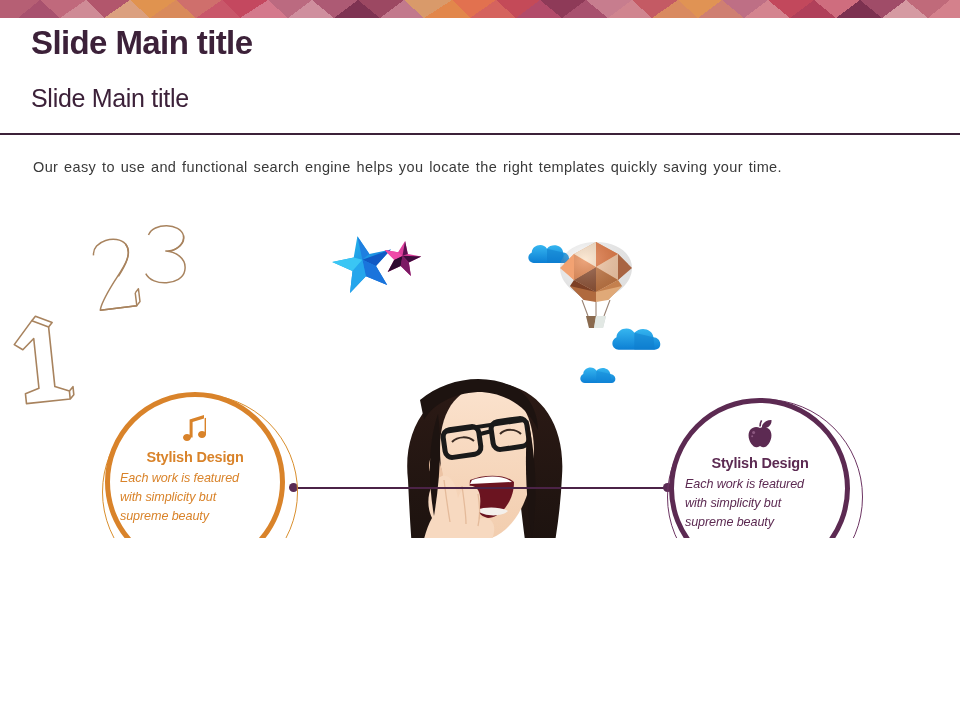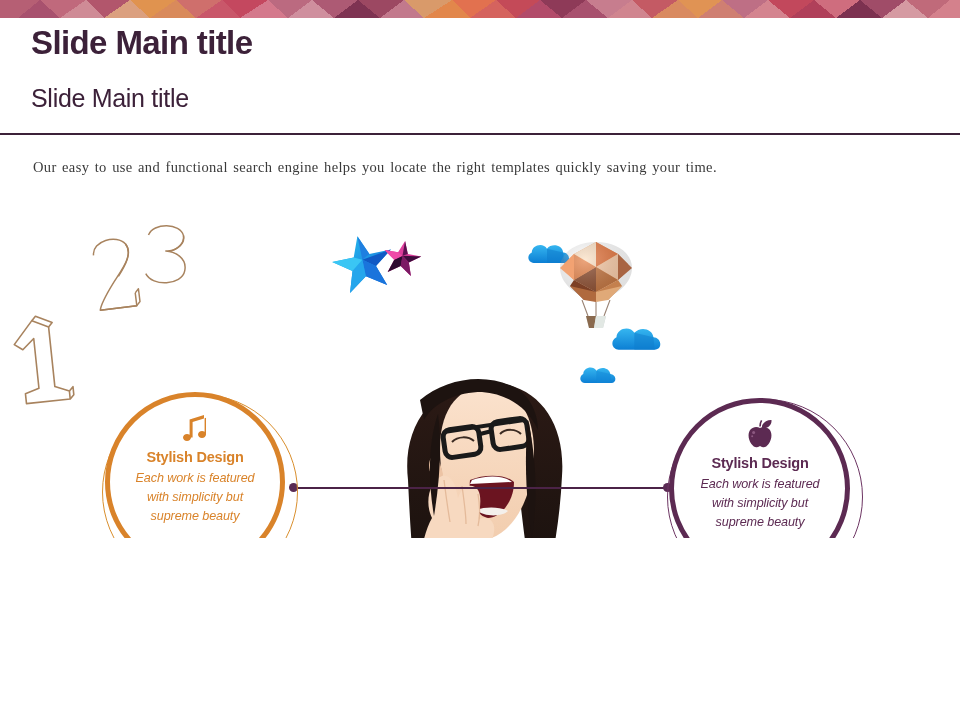--- a/index.html
+++ b/index.html
@@ -63,21 +63,20 @@
   
   .lead-text {
     position: absolute;
     left: 33px; top: 158px;
     width: 880px;
     font-size: 14.5px;
     color: #3a3a3a;
     letter-spacing: 0.35px;
     word-spacing: 1.5px;
     line-height: 1.3;
-    font-family: Liberation Serif, serif;
   }
 
   
   .connector {
     position: absolute;
     left: 292px; top: 487px;
     width: 376px; height: 1.5px;
     background: #4b2347;
   }
   .connector-dot {
@@ -128,21 +127,20 @@
   .feature-body {
     position: absolute;
     left: 8px; top: 2px;
     width: 180px; height: 180px;
     display: flex;
     flex-direction: column;
     align-items: center;
     justify-content: flex-start;
     padding-top: 17px;
     box-sizing: border-box;
-    text-align: center;
   }
   .feature-icon {
     height: 38px;
     display: flex;
     align-items: center;
     justify-content: center;
     margin-bottom: 2px;
   }
   .feature-title {
     font-size: 14.5px;

